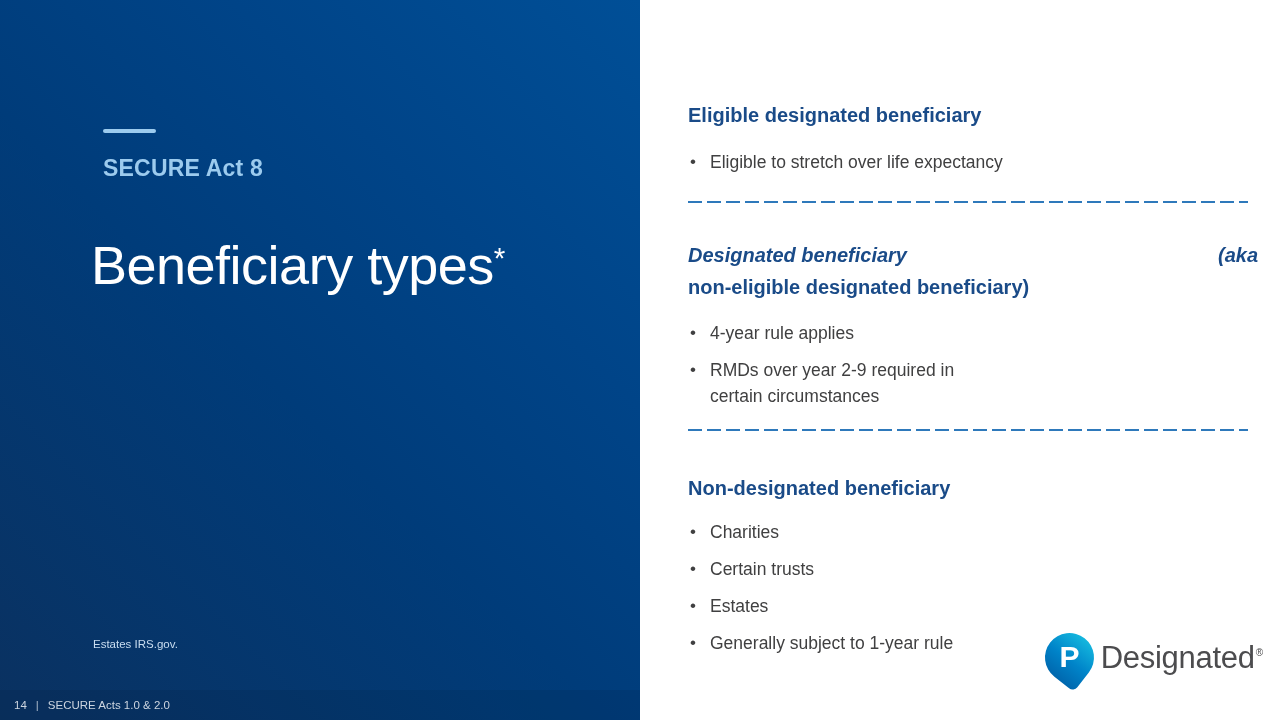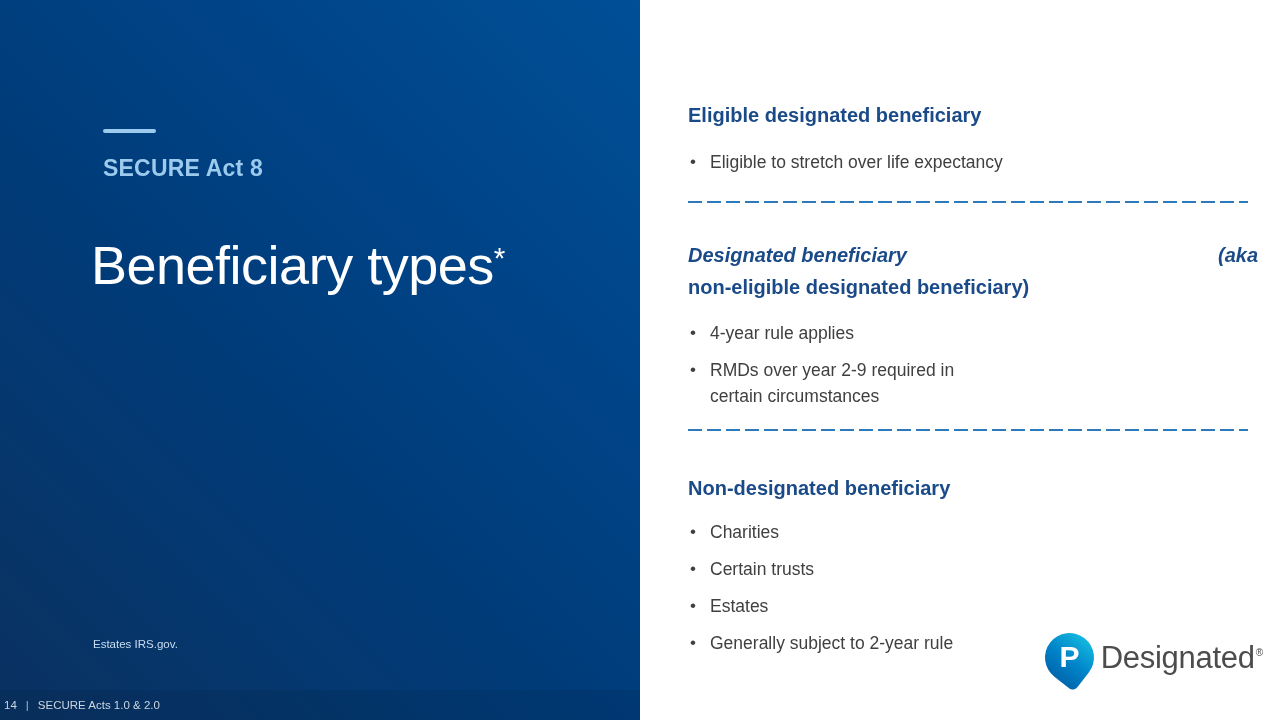--- a/index.html
+++ b/index.html
@@ -37,21 +37,21 @@
   .footnotes {
     position: absolute; left: 93px; top: 621px; width: 460px;
     color: #c9ddf0; font-size: 11.5px; line-height: 1.2;
   }
   .footnotes .source { margin-top: 17px; }
   .source-link {
     color: #c9ddf0; cursor: pointer;
   }
   .panel-footer {
     position: absolute; left: 0; bottom: 0; width: 640px; height: 30px;
-    display: flex; align-items: center; padding-left: 4px;
+    display: flex; align-items: center; padding-left: 14px;
     background: rgba(0, 15, 40, 0.10);
     color: #ccd5e0; font-size: 11.5px;
   }
   .panel-footer .sep { margin: 0 9px; color: #aebdcd; }
 
   
   .right-panel {
     position: absolute; left: 640px; top: 0; width: 640px; height: 720px;
     background: #ffffff;
   }
@@ -152,21 +152,21 @@
 certain circumstances</span></li>
       </ul>
 
       <div class="divider d2"></div>
 
       <h2 class="section-heading h3">Non-designated beneficiary</h2>
       <ul class="bullets list3">
         <li><span class="bullet-text">Charities</span></li>
         <li><span class="bullet-text">Certain trusts</span></li>
         <li><span class="bullet-text">Estates</span></li>
-        <li><span class="bullet-text">Generally subject to 2-year rule</span></li>
+        <li><span class="bullet-text">Generally subject to 1-year rule</span></li>
       </ul>
 
       <div class="logo">
         <div class="logo-mark">
           <span>P</span>
         </div>
         <div>
           <span class="logo-wordmark">Designated</span><span class="logo-reg">®</span>
         </div>
       </div>

